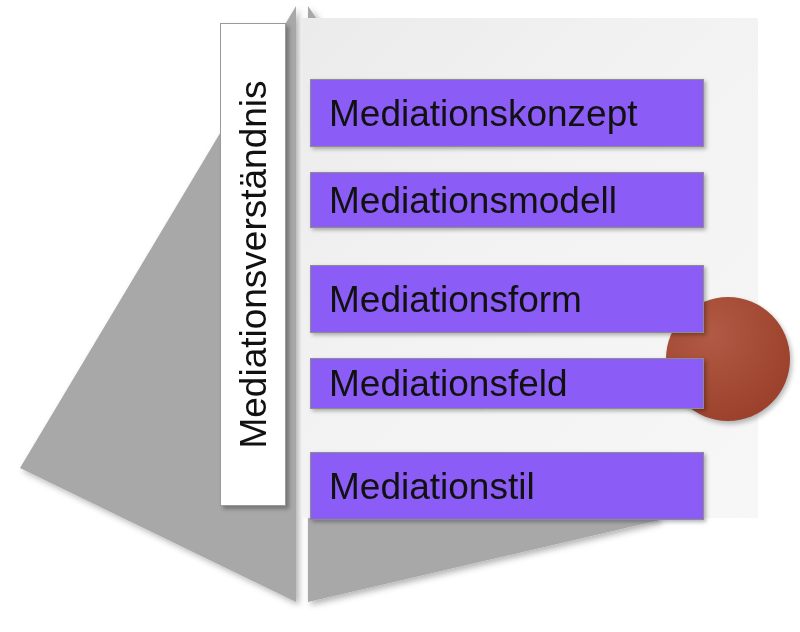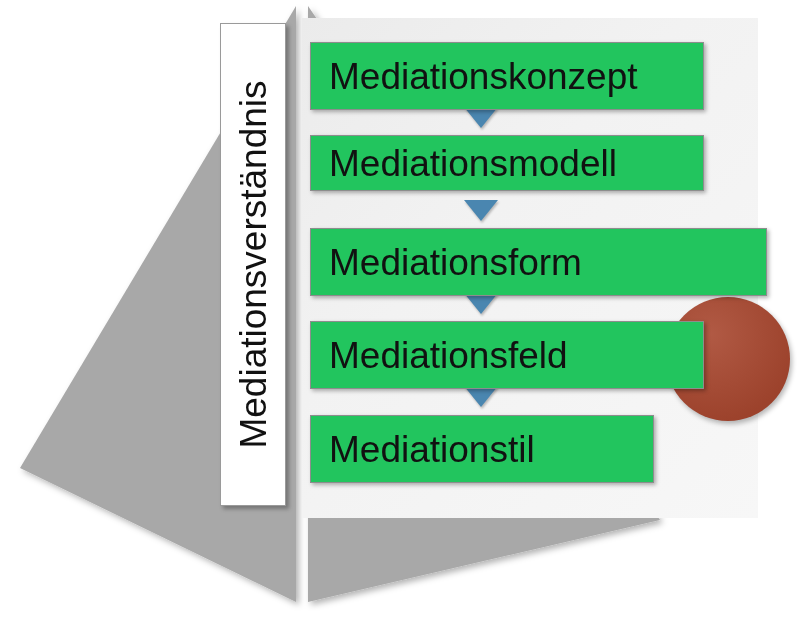--- a/index.html
+++ b/index.html
@@ -74,27 +74,28 @@
     border-radius: 50%;
     background:
       radial-gradient(circle at 36% 30%, rgba(255,255,255,0.10), rgba(0,0,0,0.07) 75%),
       #a8472f;
     box-shadow: 2px 3px 5px rgba(0,0,0,0.28);
   }
 
   
   .stage {
     position: absolute;
-    background: #22c55e;
+    background: #8b5cf6;
     border: 1px solid #8d8d8d;
     box-sizing: border-box;
     box-shadow: 2px 2px 4px rgba(0,0,0,0.30);
     display: flex;
     align-items: center;
     padding-left: 18px;
+    margin-top: 37px;
   }
   .stage-label {
     font-size: 37px;
     line-height: 1;
     color: #111111;
     white-space: nowrap;
   }
 
   
   .arrow {
@@ -138,29 +139,29 @@
   <div class="arrow" style="left:464px; top:386px;"></div>
 
   <div class="stage" style="left:310px; top:42px; width:394px; height:68px;">
     <span class="stage-label">Mediationskonzept</span>
   </div>
 
   <div class="stage" style="left:310px; top:135px; width:394px; height:56px;">
     <span class="stage-label">Mediationsmodell</span>
   </div>
 
-  <div class="stage" style="left:310px; top:228px; width:457px; height:68px;">
+  <div class="stage" style="left:310px; top:228px; width:394px; height:68px;">
     <span class="stage-label">Mediationsform</span>
   </div>
 
-  <div class="stage" style="left:310px; top:321px; width:394px; height:68px;">
+  <div class="stage" style="left:310px; top:321px; width:394px; height:51px;">
     <span class="stage-label">Mediationsfeld</span>
   </div>
 
-  <div class="stage" style="left:310px; top:415px; width:344px; height:68px;">
+  <div class="stage" style="left:310px; top:415px; width:394px; height:68px;">
     <span class="stage-label">Mediationstil</span>
   </div>
 
   <div class="vtitle">
     <span class="vtitle-text">Mediationsverständnis</span>
   </div>
 
 </div>
 
 </body></html>

